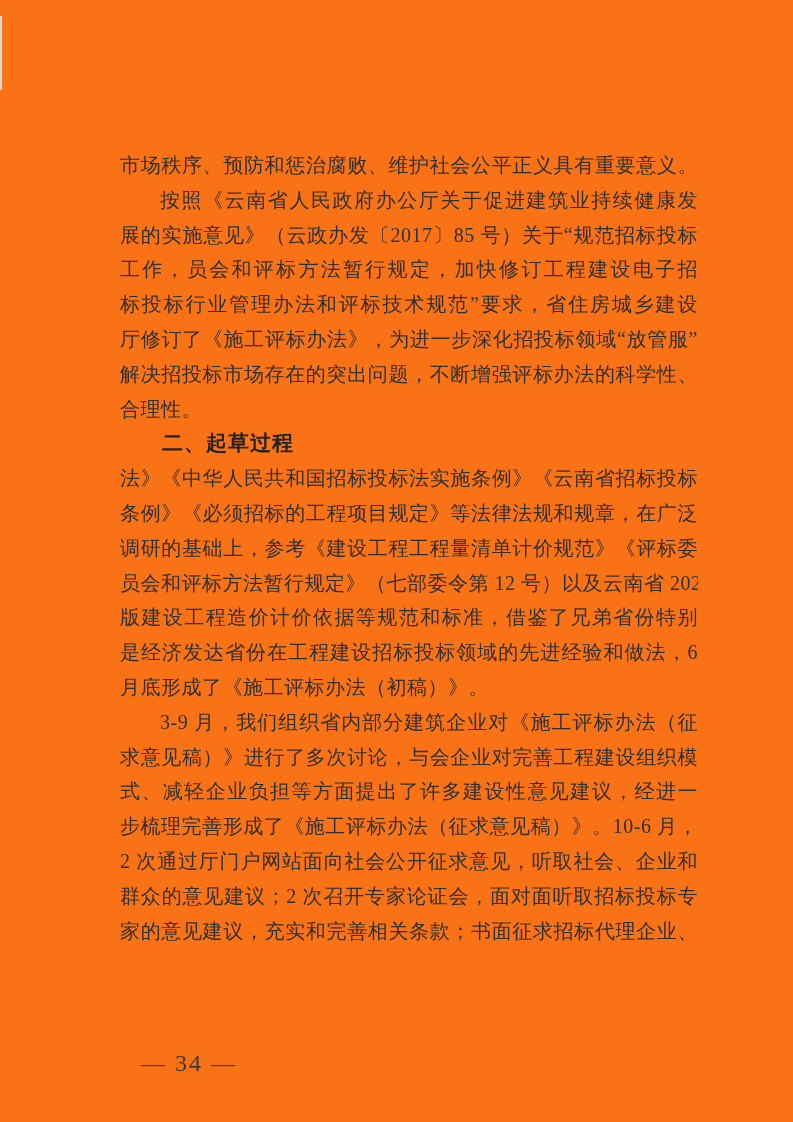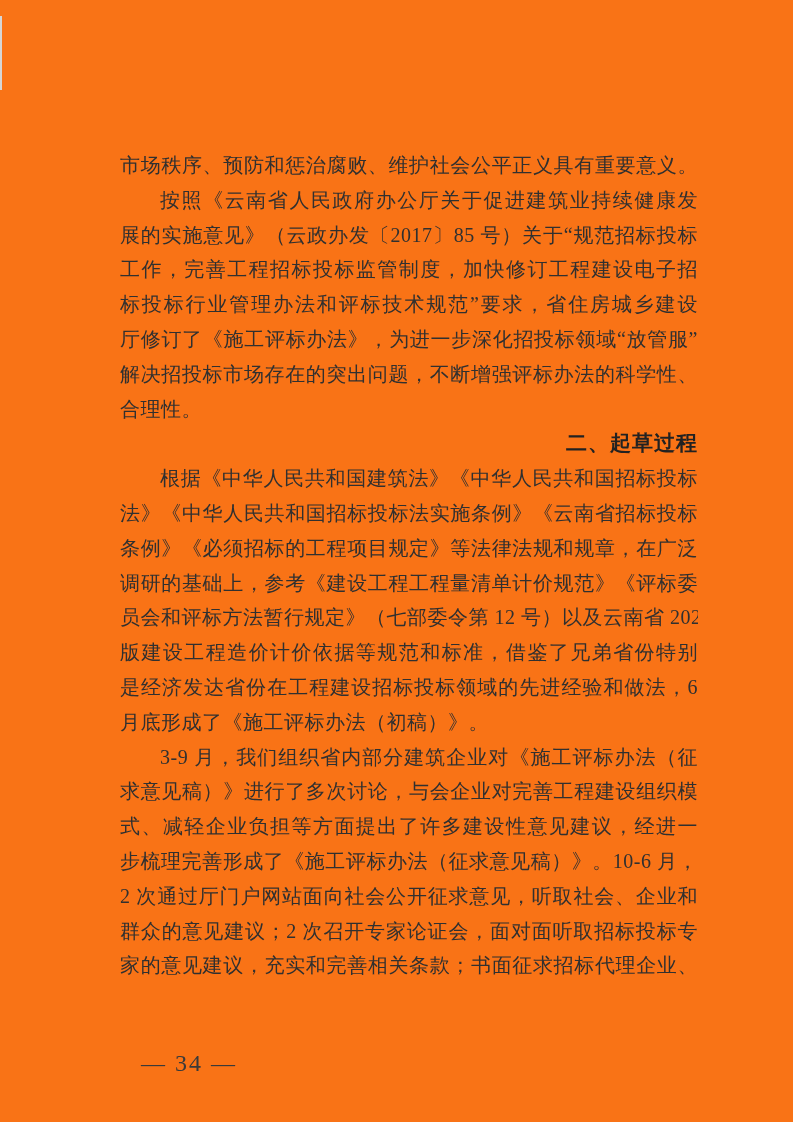--- a/index.html
+++ b/index.html
@@ -53,21 +53,20 @@
   .heading-line {
     margin: 0;
     font-family: "Liberation Sans", "DejaVu Sans", sans-serif;
     font-weight: 700;
     font-size: 21px;
     line-height: 34.8px;
     height: 34.8px;
     color: #222222;
     text-indent: 2em;
     letter-spacing: 1px;
-    text-align: right;
   }
   .page-number {
     position: absolute;
     left: 141px;
     top: 1048px;
     font-size: 24px;
     line-height: 30px;
     color: #3a3a3a;
     letter-spacing: 2px;
   }
@@ -80,31 +79,30 @@
 
   <div class="text-block">
 
     <div class="para">
       <div class="line">市场秩序、预防和惩治腐败、维护社会公平正义具有重要意义。</div>
     </div>
 
     <div class="para">
       <div class="line indent">按照《云南省人民政府办公厅关于促进建筑业持续健康发</div>
       <div class="line">展的实施意见》（云政办发〔2017〕85 号）关于“规范招标投标</div>
-      <div class="line">工作，完善工程招标投标监管制度，加快修订工程建设电子招</div>
+      <div class="line">工作，员会和评标方法暂行规定，加快修订工程建设电子招</div>
       <div class="line">标投标行业管理办法和评标技术规范”要求，省住房城乡建设</div>
       <div class="line">厅修订了《施工评标办法》，为进一步深化招投标领域“放管服”</div>
       <div class="line">解决招投标市场存在的突出问题，不断增强评标办法的科学性、</div>
       <div class="line end">合理性。</div>
     </div>
 
     <h2 class="heading-line">二、起草过程</h2>
 
     <div class="para">
-      <div class="line indent">根据《中华人民共和国建筑法》《中华人民共和国招标投标</div>
       <div class="line">法》《中华人民共和国招标投标法实施条例》《云南省招标投标</div>
       <div class="line">条例》《必须招标的工程项目规定》等法律法规和规章，在广泛</div>
       <div class="line">调研的基础上，参考《建设工程工程量清单计价规范》《评标委</div>
       <div class="line">员会和评标方法暂行规定》（七部委令第 12 号）以及云南省 2020</div>
       <div class="line">版建设工程造价计价依据等规范和标准，借鉴了兄弟省份特别</div>
       <div class="line">是经济发达省份在工程建设招标投标领域的先进经验和做法，6</div>
       <div class="line end">月底形成了《施工评标办法（初稿）》。</div>
     </div>
 
     <div class="para">

